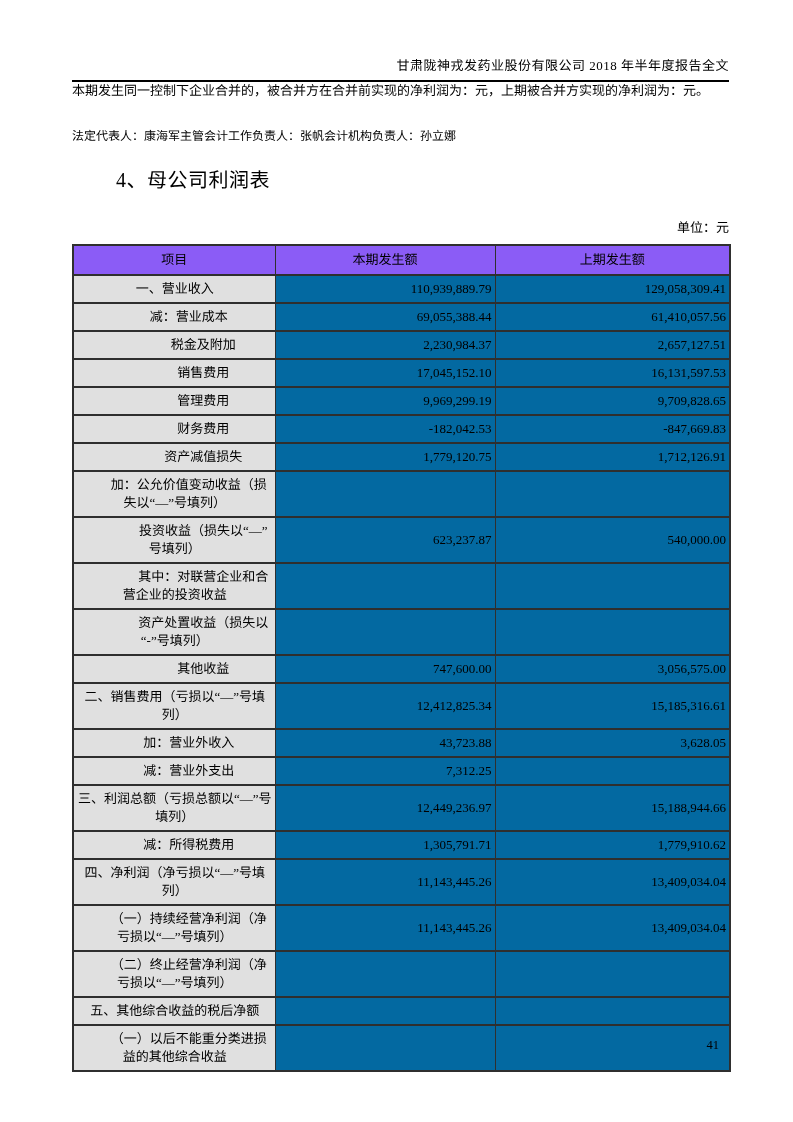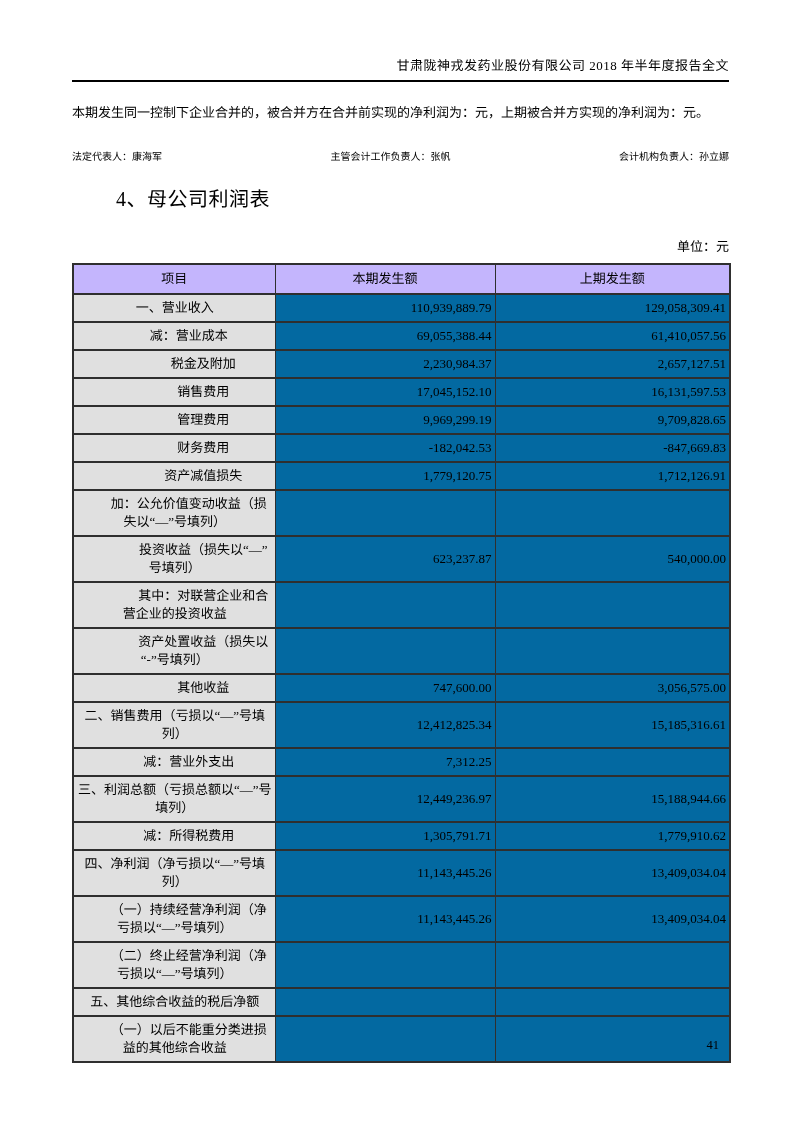--- a/index.html
+++ b/index.html
@@ -21,29 +21,27 @@
   }
   .doc-header {
     margin-top: 55px;
     text-align: right;
     font-size: 13px;
     padding-bottom: 6px;
     border-bottom: 2.5px solid #000000;
     letter-spacing: 0.5px;
   }
   .intro-paragraph {
-    margin-top: 22px;
     font-size: 13px;
     line-height: 1.35;
   }
   .signatories {
     margin-top: 26px;
     display: flex;
-    justify-content: space-between;
-    font-size: 10px;
+    font-size: 12px;
   }
   .section-title {
     margin-top: 20px;
     font-size: 20px;
     font-weight: normal;
     letter-spacing: 0.5px;
     margin-left: 44px;
   }
   .unit-label {
     margin-top: 24px;
@@ -62,21 +60,21 @@
   col.c2 { width: 220px; }
   col.c3 { width: 235px; }
   .statement th, .statement td {
     border-style: solid;
     border-color: #2f2f2f;
     border-width: 2px 1px;
     line-height: 18px;
     vertical-align: middle;
   }
   .statement th {
-    background: #c4b5fd;
+    background: #8b5cf6;
     font-weight: normal;
     text-align: center;
     padding: 5px 8px;
   }
   .statement td.label {
     background: #e0e0e0;
     text-align: center;
     padding: 4px 2px 4px 3px;
     word-break: break-all;
   }
@@ -189,20 +187,25 @@
             <td class="label ind2">其他收益</td>
             <td class="num">747,600.00</td>
             <td class="num">3,056,575.00</td>
           </tr>
           <tr>
             <td class="label ind0">二、销售费用（亏损以“—”号填列）</td>
             <td class="num">12,412,825.34</td>
             <td class="num">15,185,316.61</td>
           </tr>
           <tr>
+            <td class="label ind1">加：营业外收入</td>
+            <td class="num">43,723.88</td>
+            <td class="num">3,628.05</td>
+          </tr>
+          <tr>
             <td class="label ind1">减：营业外支出</td>
             <td class="num">7,312.25</td>
             <td class="num"></td>
           </tr>
           <tr>
             <td class="label ind0">三、利润总额（亏损总额以“—”号填列）</td>
             <td class="num">12,449,236.97</td>
             <td class="num">15,188,944.66</td>
           </tr>
           <tr>

